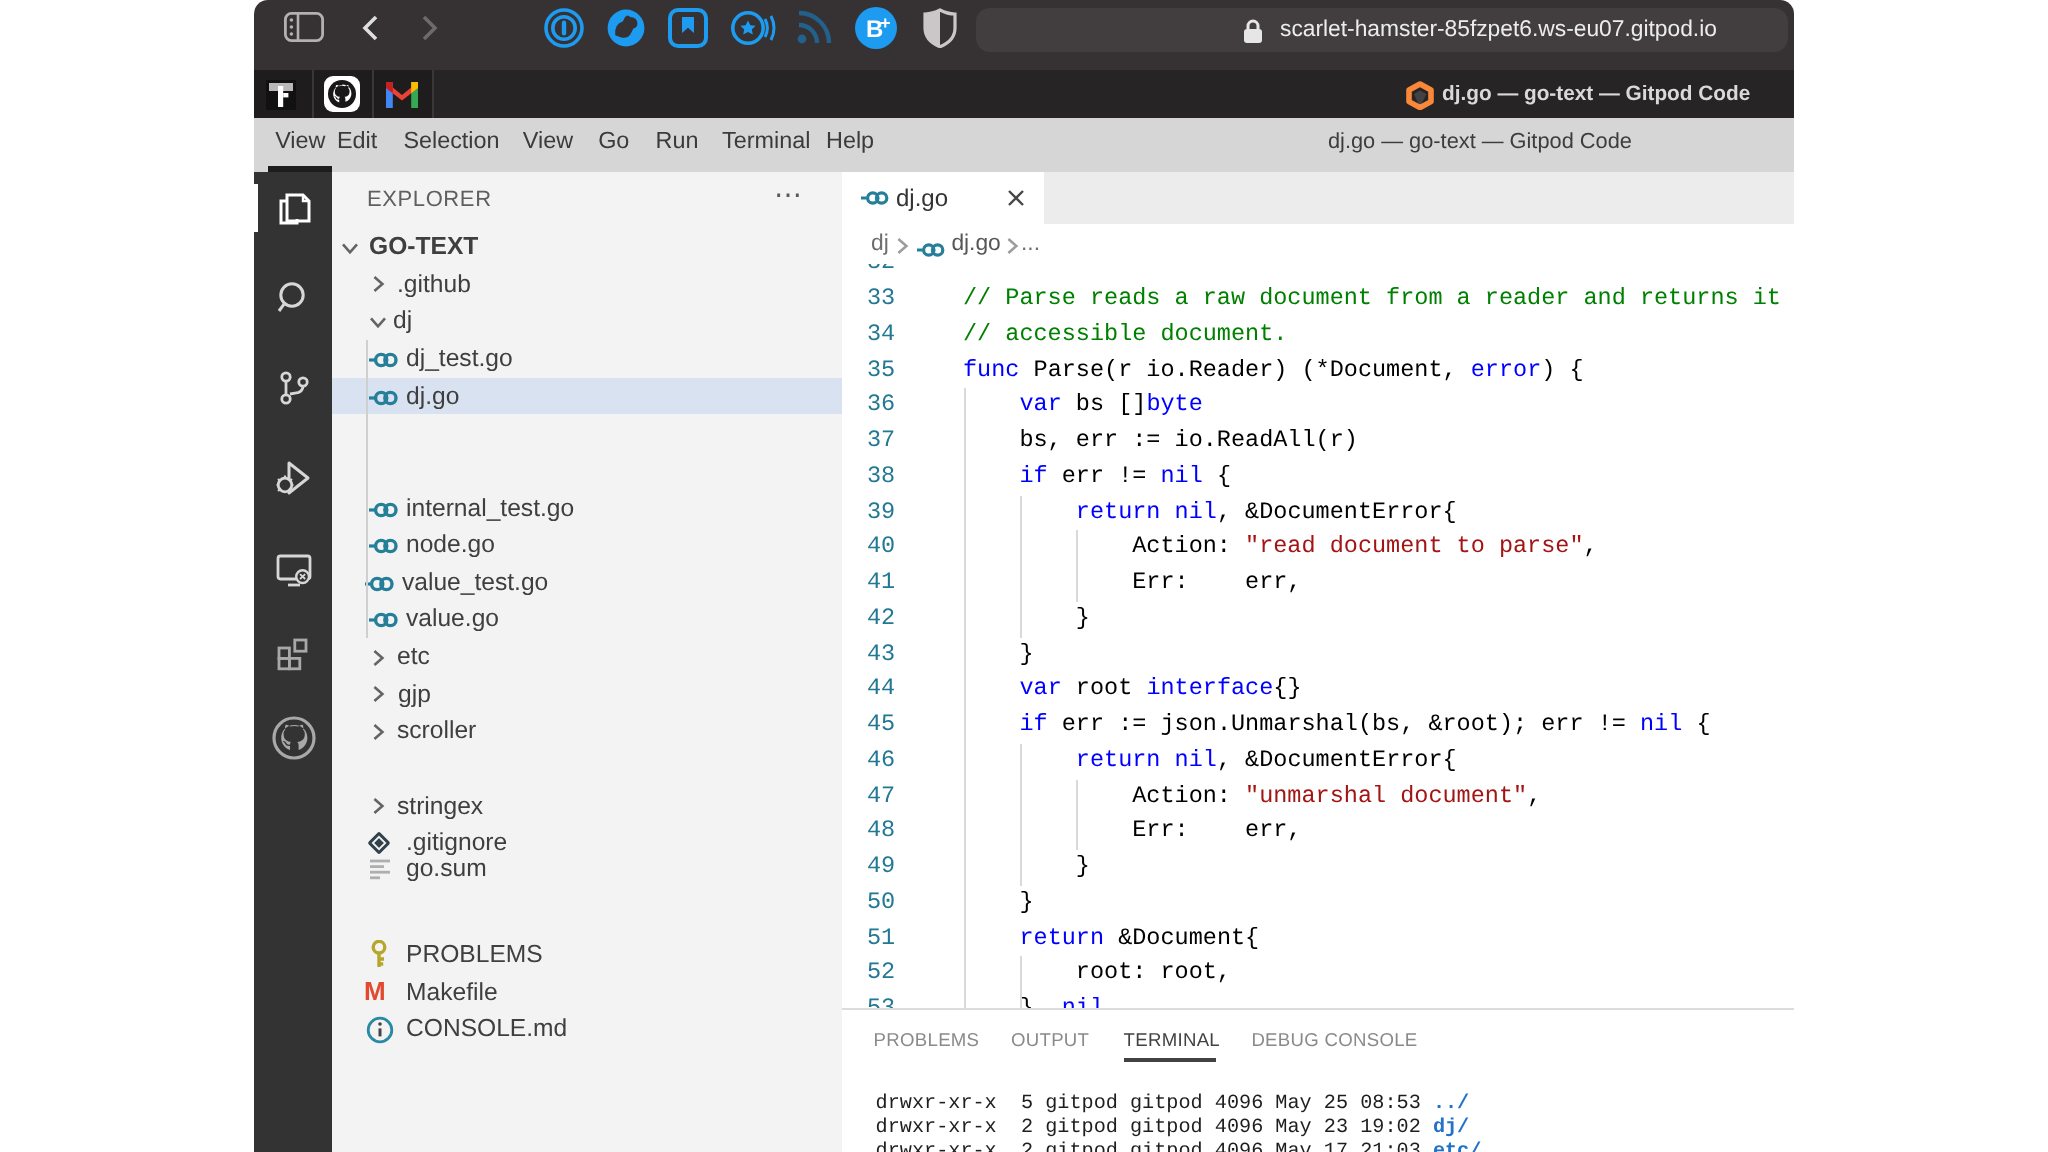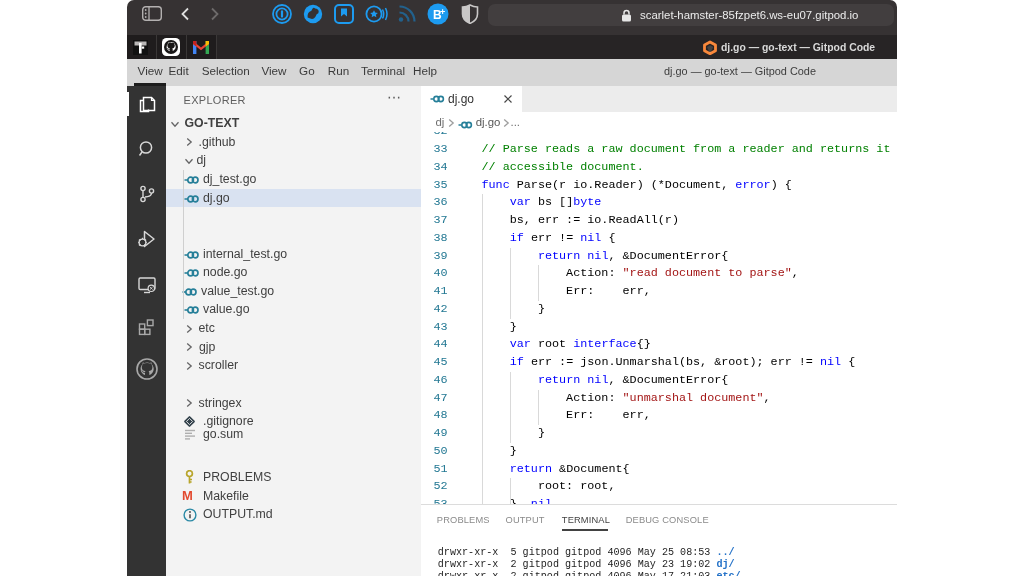--- a/index.html
+++ b/index.html
@@ -285,21 +285,21 @@
 <div class="erow" style="left:39.0px;top:486.6px">
         <span class="lbl" style="left:16px;top:1px;color:#e2492f;font-weight:bold;font-size:13px">M</span>
         <span class="lbl" style="left:37.0px">Makefile</span>
       </div>
 <div class="erow" style="left:39.0px;top:505.2px">
         <svg class="abs" style="left:17px;top:2.5px" width="14" height="14" viewBox="0 0 14 14">
           <circle cx="7" cy="7" r="5.9" fill="none" stroke="#2a89a5" stroke-width="1.4"></circle>
           <line x1="7" y1="6.2" x2="7" y2="10.2" stroke="#444" stroke-width="1.5"></line>
           <circle cx="7" cy="4" r="0.9" fill="#444"></circle>
         </svg>
-        <span class="lbl" style="left:37.0px">OUTPUT.md</span>
+        <span class="lbl" style="left:37.0px">CONSOLE.md</span>
       </div>
 <div class="abs" style="left:55.69999999999999px;top:170.1px;width:1px;height:149.0px;background:#cfcfcf"></div>
 <div class="editor">
 <div class="code gut" style="left:0;top:37.400000000000006px;width:39px">32<br>33<br>34<br>35<br>36<br>37<br>38<br>39<br>40<br>41<br>42<br>43<br>44<br>45<br>46<br>47<br>48<br>49<br>50<br>51<br>52<br>53</div>
 <div class="code" style="left:60.5px;top:37.400000000000006px"><br><span class="cm">// Parse reads a raw document from a reader and returns it as an</span><br><span class="cm">// accessible document.</span><br><span class="kw">func</span> Parse(r io.Reader) (*Document, <span class="kw">error</span>) {<br>    <span class="kw">var</span> bs []<span class="kw">byte</span><br>    bs, err := io.ReadAll(r)<br>    <span class="kw">if</span> err != <span class="kw">nil</span> {<br>        <span class="kw">return</span> <span class="kw">nil</span>, &amp;DocumentError{<br>            Action: <span class="st">"read document to parse"</span>,<br>            Err:    err,<br>        }<br>    }<br>    <span class="kw">var</span> root <span class="kw">interface</span>{}<br>    <span class="kw">if</span> err := json.Unmarshal(bs, &amp;root); err != <span class="kw">nil</span> {<br>        <span class="kw">return</span> <span class="kw">nil</span>, &amp;DocumentError{<br>            Action: <span class="st">"unmarshal document"</span>,<br>            Err:    err,<br>        }<br>    }<br>    <span class="kw">return</span> &amp;Document{<br>        root: root,<br>    }, <span class="kw">nil</span></div>
 <div class="guide" style="left:60.7px;top:108.4px;height:319.5px"></div>
 <div class="guide" style="left:88.9px;top:161.7px;height:71.0px"></div>
 <div class="guide" style="left:88.9px;top:285.9px;height:71.0px"></div>
 <div class="guide" style="left:88.9px;top:392.4px;height:35.5px"></div>
 <div class="guide" style="left:117.1px;top:179.4px;height:35.5px"></div>

